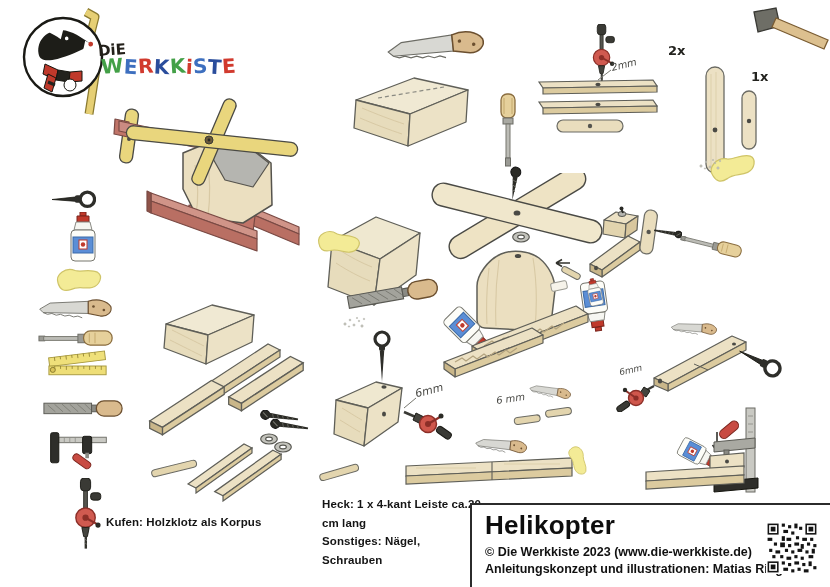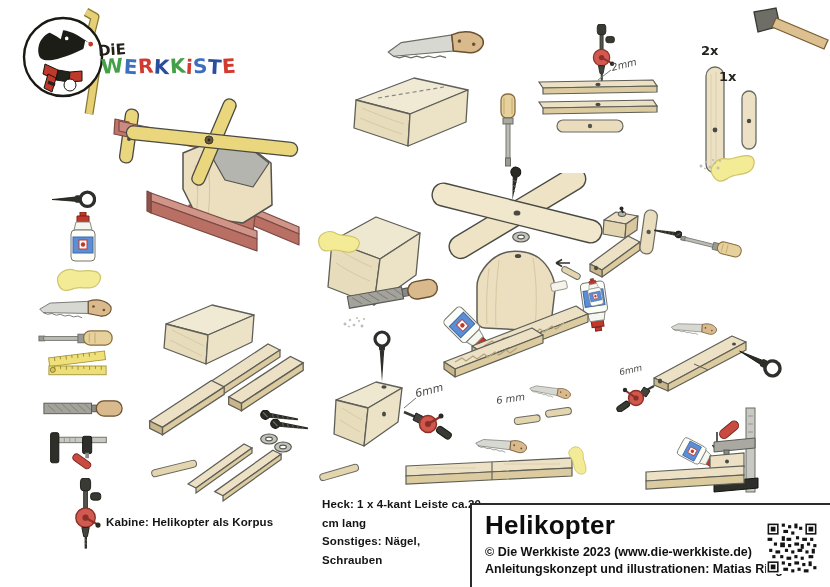--- a/index.html
+++ b/index.html
@@ -263,27 +263,27 @@
     <ellipse cx="62" cy="6.5" rx="2.6" ry="1.8" fill="#4a4a45"></ellipse>
   </svg>
   <svg class="ill" style="left:536px;top:98px" width="124" height="24" viewBox="0 0 124 24">
     <polygon points="3,4 117,2 121,8 7,10" fill="#ece1c4" stroke="#5f5f58" stroke-width="1.2"></polygon>
     <polygon points="7,10 121,8 121,14 7,16" fill="#dccb9f" stroke="#5f5f58" stroke-width="1.2"></polygon>
     <ellipse cx="62" cy="6.5" rx="2.6" ry="1.8" fill="#4a4a45"></ellipse>
   </svg>
   <svg class="ill" style="left:556px;top:118px" width="68" height="16" viewBox="0 0 68 14">
       <use href="#icestick"></use>
     </svg>
-  <div class="qty" style="left:701px;top:43px">2x</div>
+  <div class="qty" style="left:668px;top:43px">2x</div>
   <svg class="ill" style="left:702px;top:64px" width="28" height="114" viewBox="0 0 28 114">
     <rect x="4" y="3" width="18" height="106" rx="9" fill="#ece1c4" stroke="#6b6b64" stroke-width="1.3"></rect>
     <path d="M9,10 v92 M14,8 v98" stroke="#ddd0ab" stroke-width="1"></path>
     <circle cx="13" cy="66" r="2.4" fill="#4a4a45"></circle>
   </svg>
-  <div class="qty" style="left:719px;top:69px">1x</div>
+  <div class="qty" style="left:751px;top:69px">1x</div>
   <svg class="ill" style="left:738px;top:88px" width="24" height="66" viewBox="0 0 24 66">
     <rect x="4" y="3" width="14" height="58" rx="7" fill="#ece1c4" stroke="#6b6b64" stroke-width="1.3"></rect>
     <circle cx="11" cy="33" r="2.2" fill="#4a4a45"></circle>
   </svg>
   <svg class="ill" style="left:706px;top:150px" width="52" height="36" viewBox="0 0 54 36">
     <g transform="rotate(-12 26 18)">
         <use href="#sponge"></use>
       </g>
   </svg>
   <svg class="ill" style="left:698px;top:156px" width="24" height="16" viewBox="0 0 24 16">
@@ -576,21 +576,21 @@
     </g>
     <circle cx="27" cy="57.5" r="2" fill="#4a4a45"></circle>
     <polygon points="14,78 58,74 58,84 14,88" fill="#2e2e2a" stroke="#15150f"></polygon>
   </svg>
   <svg class="ill" style="left:644px;top:464px" width="106" height="28" viewBox="0 0 106 28">
     <polygon points="2,8 100,2 100,11 2,17" fill="#ece1c4" stroke="#5f5f58" stroke-width="1.2"></polygon>
     <polygon points="2,17 100,11 100,19 2,25" fill="#dccb9f" stroke="#5f5f58" stroke-width="1.2"></polygon>
   </svg>
 
   <div class="mat" style="left:106px;top:513px;width:240px">
-    <div>Kabine: Helikopter als Korpus</div>
+    <div>Kufen: Holzklotz als Korpus</div>
   </div>
   <div class="mat" style="left:322px;top:495px;width:160px">
     <div>Heck: 1 x 4-kant Leiste ca.20 cm lang</div>
     <div>Sonstiges: Nägel, Schrauben</div>
 
   </div>
 
   <div class="titlebox">
     <div class="title">Helikopter</div>
     <div class="copy">© Die Werkkiste 2023 (www.die-werkkiste.de)</div>

